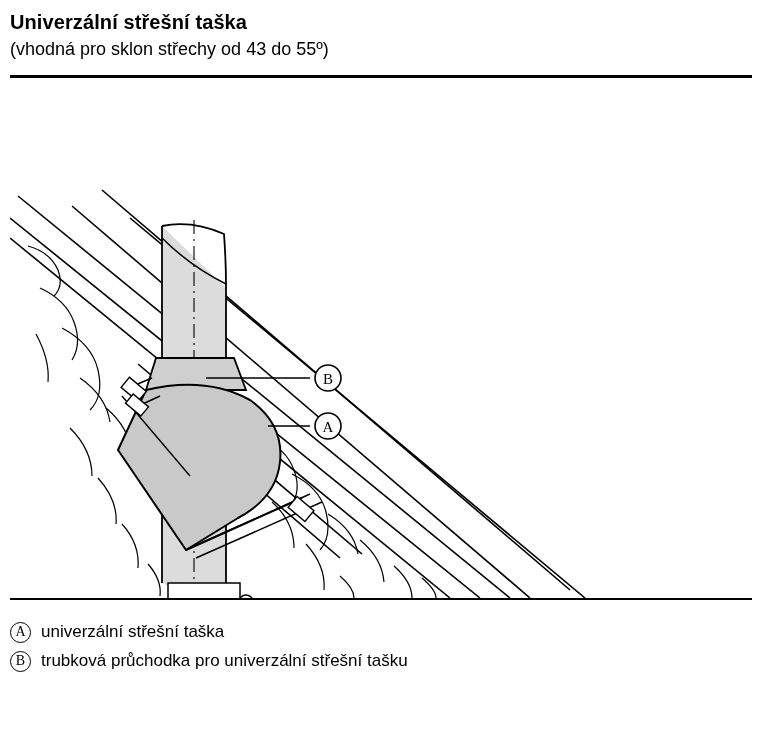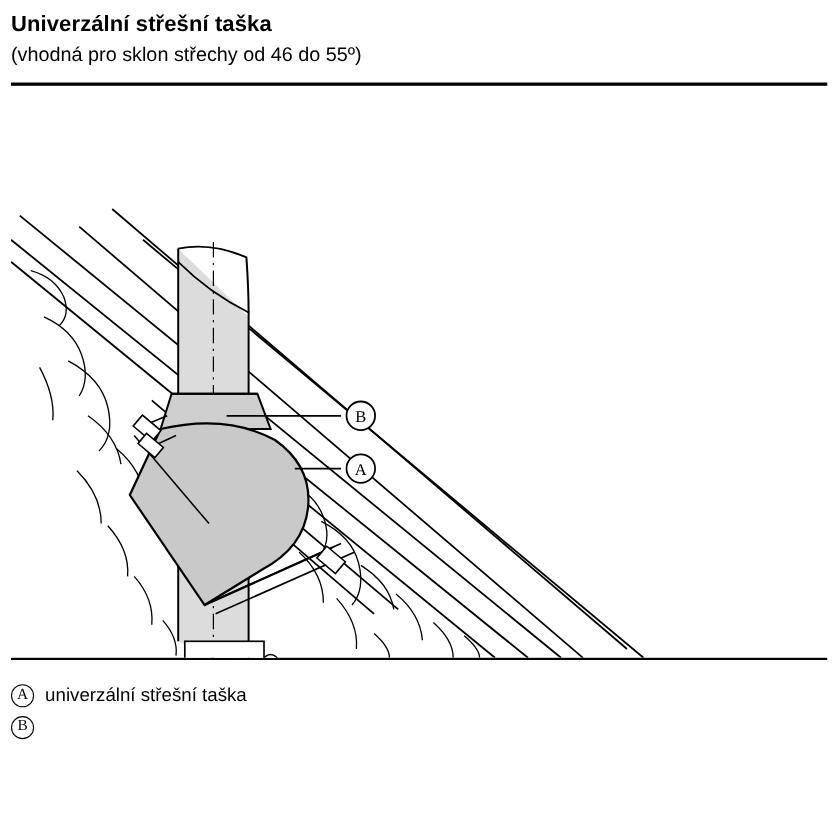--- a/index.html
+++ b/index.html
@@ -80,21 +80,21 @@
     line-height: 1.2;
   }
   svg { display: block; }
 </style>
 </head>
 <body>
 
 <div class="page">
 
   <h1 class="title">Univerzální střešní taška</h1>
-  <div class="subtitle">(vhodná pro sklon střechy od 46 do 55º)</div>
+  <div class="subtitle">(vhodná pro sklon střechy od 43 do 55º)</div>
 
   <hr class="rule">
 
   <div class="figure-wrap">
     <svg width="742" height="520" viewBox="0 0 742 520">
 
       <g stroke="#000" fill="none" stroke-width="1.6">
 
         <line x1="0" y1="140" x2="470" y2="520"></line>
         <line x1="8" y1="118" x2="500" y2="520"></line>
@@ -220,16 +220,17 @@
 
   <hr class="rule-bottom">
 
   <div class="legend">
     <div class="legend-row">
       <span class="callout-circle">A</span>
       <span class="legend-text">univerzální střešní taška</span>
     </div>
     <div class="legend-row">
       <span class="callout-circle">B</span>
+      <span class="legend-text">trubková průchodka pro univerzální střešní tašku</span>
     </div>
   </div>
 
 </div>
 
 </body></html>

